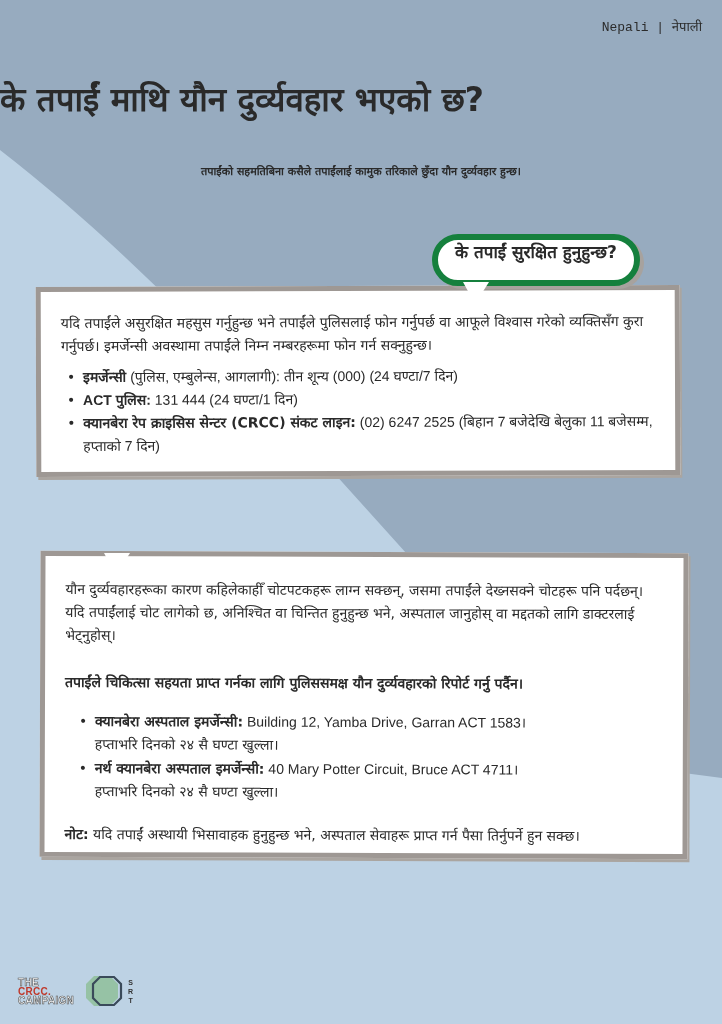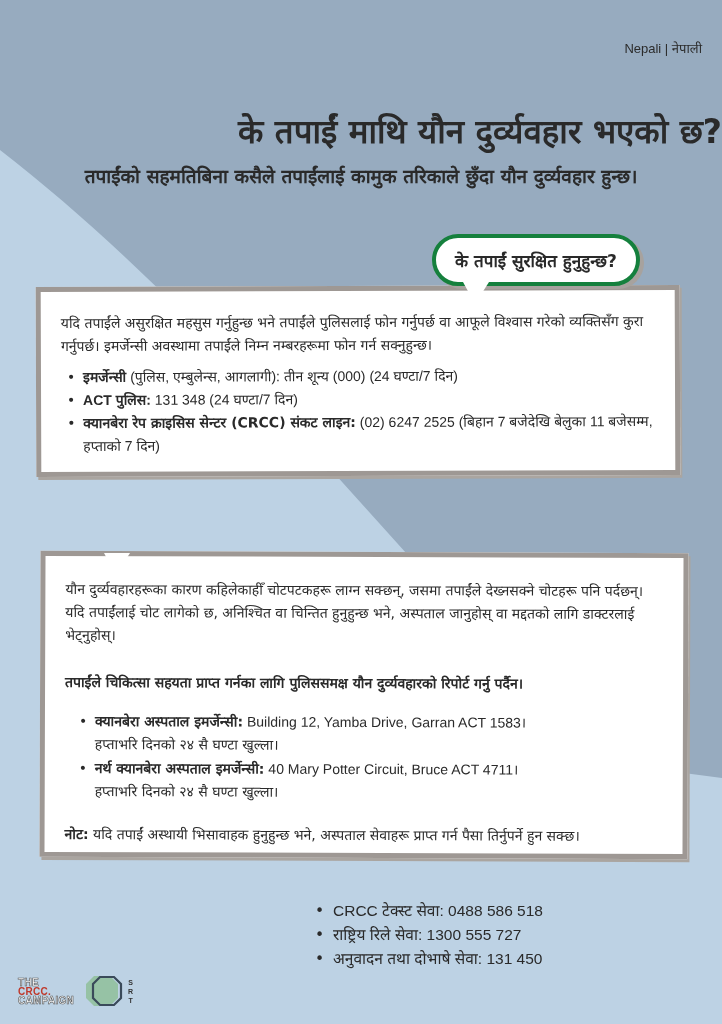--- a/index.html
+++ b/index.html
@@ -12,40 +12,38 @@
   }
   .bg-dark {
     position: absolute; left: 0; top: 0; width: 722px; height: 1024px;
     z-index: 0;
   }
   .page { position: absolute; inset: 0; z-index: 1; }
 
   .lang-label {
     position: absolute; right: 20px; top: 17px;
     font-size: 13px; color: #2b2b2b;
-    font-family: Liberation Sans, sans-serif;
-    margin-top: 22px;
+    font-family: Liberation Mono, monospace;
   }
   .main-title {
     position: absolute; left: 0; right: 0; top: 76px;
-    text-align: right; font-size: 33px; font-weight: bold; color: #2a2a2a;
+    text-align: left; font-size: 33px; font-weight: bold; color: #2a2a2a;
     letter-spacing: 0px;
-    margin-top: 32px;
   }
   .subtitle {
     position: absolute; left: 0; right: 0; top: 163px;
-    text-align: center; font-size: 19px; font-weight: bold; color: #2a2a2a;
+    text-align: center; font-size: 11px; font-weight: bold; color: #2a2a2a;
   }
 
   
   .bubble {
     position: absolute; background: #ffffff;
-    border: 4px solid #15803d; border-radius: 30px;
+    border: 6px solid #15803d; border-radius: 30px;
     font-weight: bold; color: #2a2a2a; font-size: 17px;
-    display: flex; align-items: center; justify-content: center;
+    display: flex; justify-content: center;
     box-shadow: 4px 3px 0 #a7a29e;
     z-index: 3;
   }
   .bubble-tail {
     position: absolute; width: 0; height: 0;
     border-left: 12px solid transparent;
     border-right: 14px solid transparent;
     border-top: 22px solid #ffffff;
     z-index: 4;
   }
@@ -100,21 +98,21 @@
 
   <div class="bubble" style="left:432px; top:234px; width:208px; height:52px;">
     <span>के तपाईं सुरक्षित हुनुहुन्छ?</span>
   </div>
   <div class="bubble-tail" style="left:463px; top:282px;"></div>
 
   <div class="card" style="left:36px; top:286px; width:644px; height:190px; padding:20px 22px 0 20px; transform:rotate(-0.2deg);">
     <p>यदि तपाईंले असुरक्षित महसुस गर्नुहुन्छ भने तपाईंले पुलिसलाई फोन गर्नुपर्छ वा आफूले विश्वास गरेको व्यक्तिसँग कुरा गर्नुपर्छ। इमर्जेन्सी अवस्थामा तपाईंले निम्न नम्बरहरूमा फोन गर्न सक्नुहुन्छ।</p>
     <ul style="margin-top:8px;">
       <li><span class="b">इमर्जेन्सी</span><span class="num"> (पुलिस, एम्बुलेन्स, आगलागी): तीन शून्य (000) (24 घण्टा/7 दिन)</span></li>
-      <li><span class="b num">ACT पुलिस:</span><span class="num"> 131 348 (24 घण्टा/7 दिन)</span></li>
+      <li><span class="b num">ACT पुलिस:</span><span class="num"> 131 444 (24 घण्टा/1 दिन)</span></li>
       <li><span class="b">क्यानबेरा रेप क्राइसिस सेन्टर (CRCC) संकट लाइन:</span><span class="num"> (02) 6247 2525 (बिहान 7 बजेदेखि बेलुका 11 बजेसम्म, हप्ताको 7 दिन)</span></li>
     </ul>
   </div>
 
   <div class="bubble-tail" style="left:104px; top:553px;"></div>
 
   <div class="card" style="left:40px; top:552px; width:648px; height:306px; padding:22px 20px 0 20px; transform:rotate(0.2deg);">
     <p>यौन दुर्व्यवहारहरूका कारण कहिलेकाहीँ चोटपटकहरू लाग्न सक्छन्, जसमा तपाईंले देख्नसक्ने चोटहरू पनि पर्दछन्। यदि तपाईंलाई चोट लागेको छ, अनिश्चित वा चिन्तित हुनुहुन्छ भने, अस्पताल जानुहोस् वा मद्दतको लागि डाक्टरलाई भेट्नुहोस्।</p>
     <p class="b" style="margin-top:24px;">तपाईंले चिकित्सा सहयता प्राप्त गर्नका लागि पुलिससमक्ष यौन दुर्व्यवहारको रिपोर्ट गर्नु पर्दैन।</p>
     <ul style="margin-top:16px; padding-left:8px;">
@@ -126,25 +124,20 @@
         <span class="b">नर्थ क्यानबेरा अस्पताल इमर्जेन्सी:</span><span class="num"> 40 Mary Potter Circuit, Bruce ACT 4711।</span><br>
         <span>हप्ताभरि दिनको २४ सै घण्टा खुल्ला।</span>
       </li>
     </ul>
     <p style="margin-top:20px;">
       <span class="b">नोट:</span><span> यदि तपाईं अस्थायी भिसावाहक हुनुहुन्छ भने, अस्पताल सेवाहरू प्राप्त गर्न पैसा तिर्नुपर्ने हुन सक्छ।</span>
     </p>
   </div>
 
   <div class="help">
-    <ul>
-      <li><span class="num">CRCC टेक्स्ट सेवा: 0488 586 518</span></li>
-      <li><span class="num">राष्ट्रिय रिले सेवा: 1300 555 727</span></li>
-      <li><span class="num">अनुवादन तथा दोभाषे सेवा: 131 450</span></li>
-    </ul>
   </div>
 
   <div class="logos">
     <div class="stop-logo">
       <div class="stop-the">THE</div>
       <div class="stop-stop">CRCC.</div>
       <div class="stop-campaign">CAMPAIGN</div>
     </div>
     <div class="srt-logo">
       <svg width="40" height="34" viewBox="0 0 40 34">

